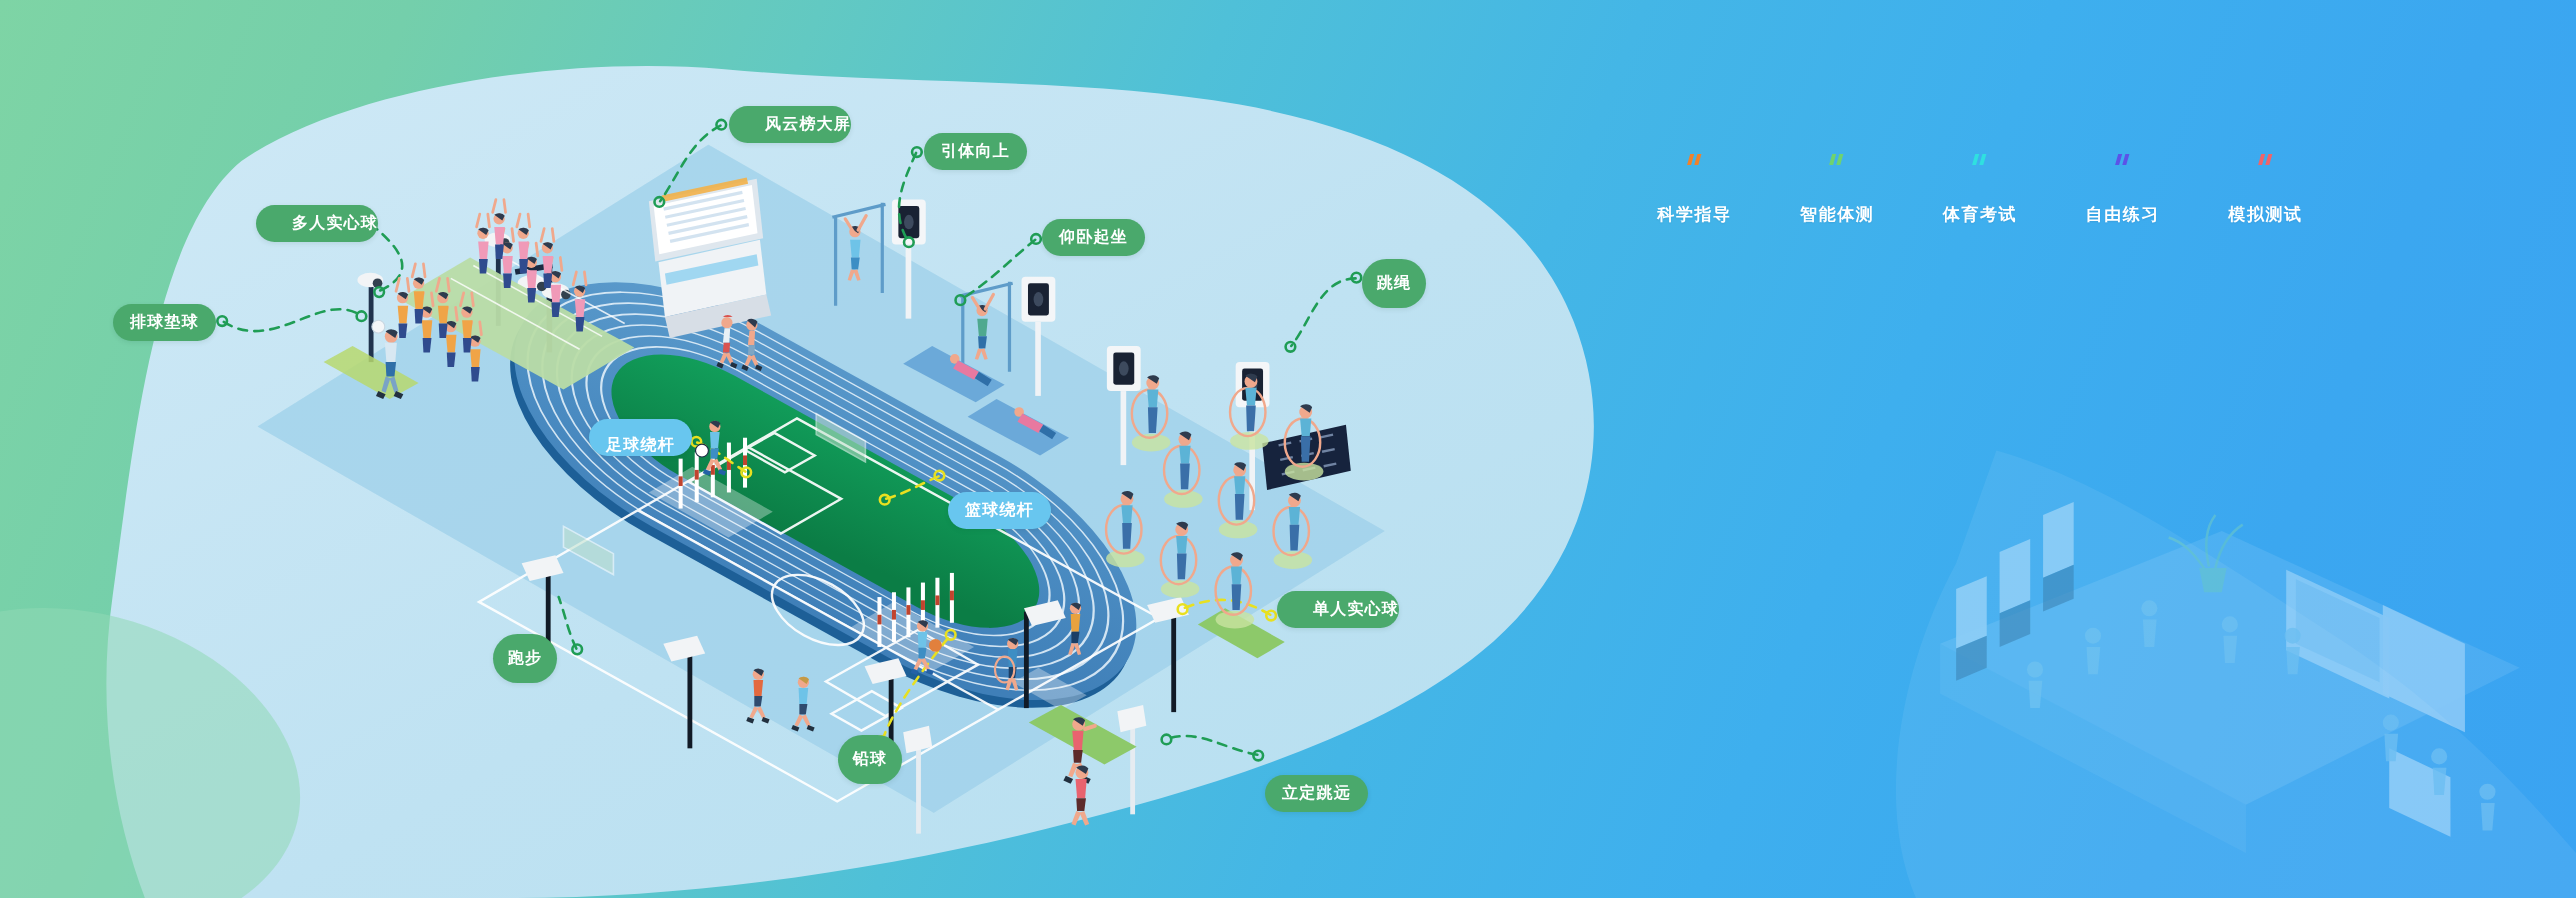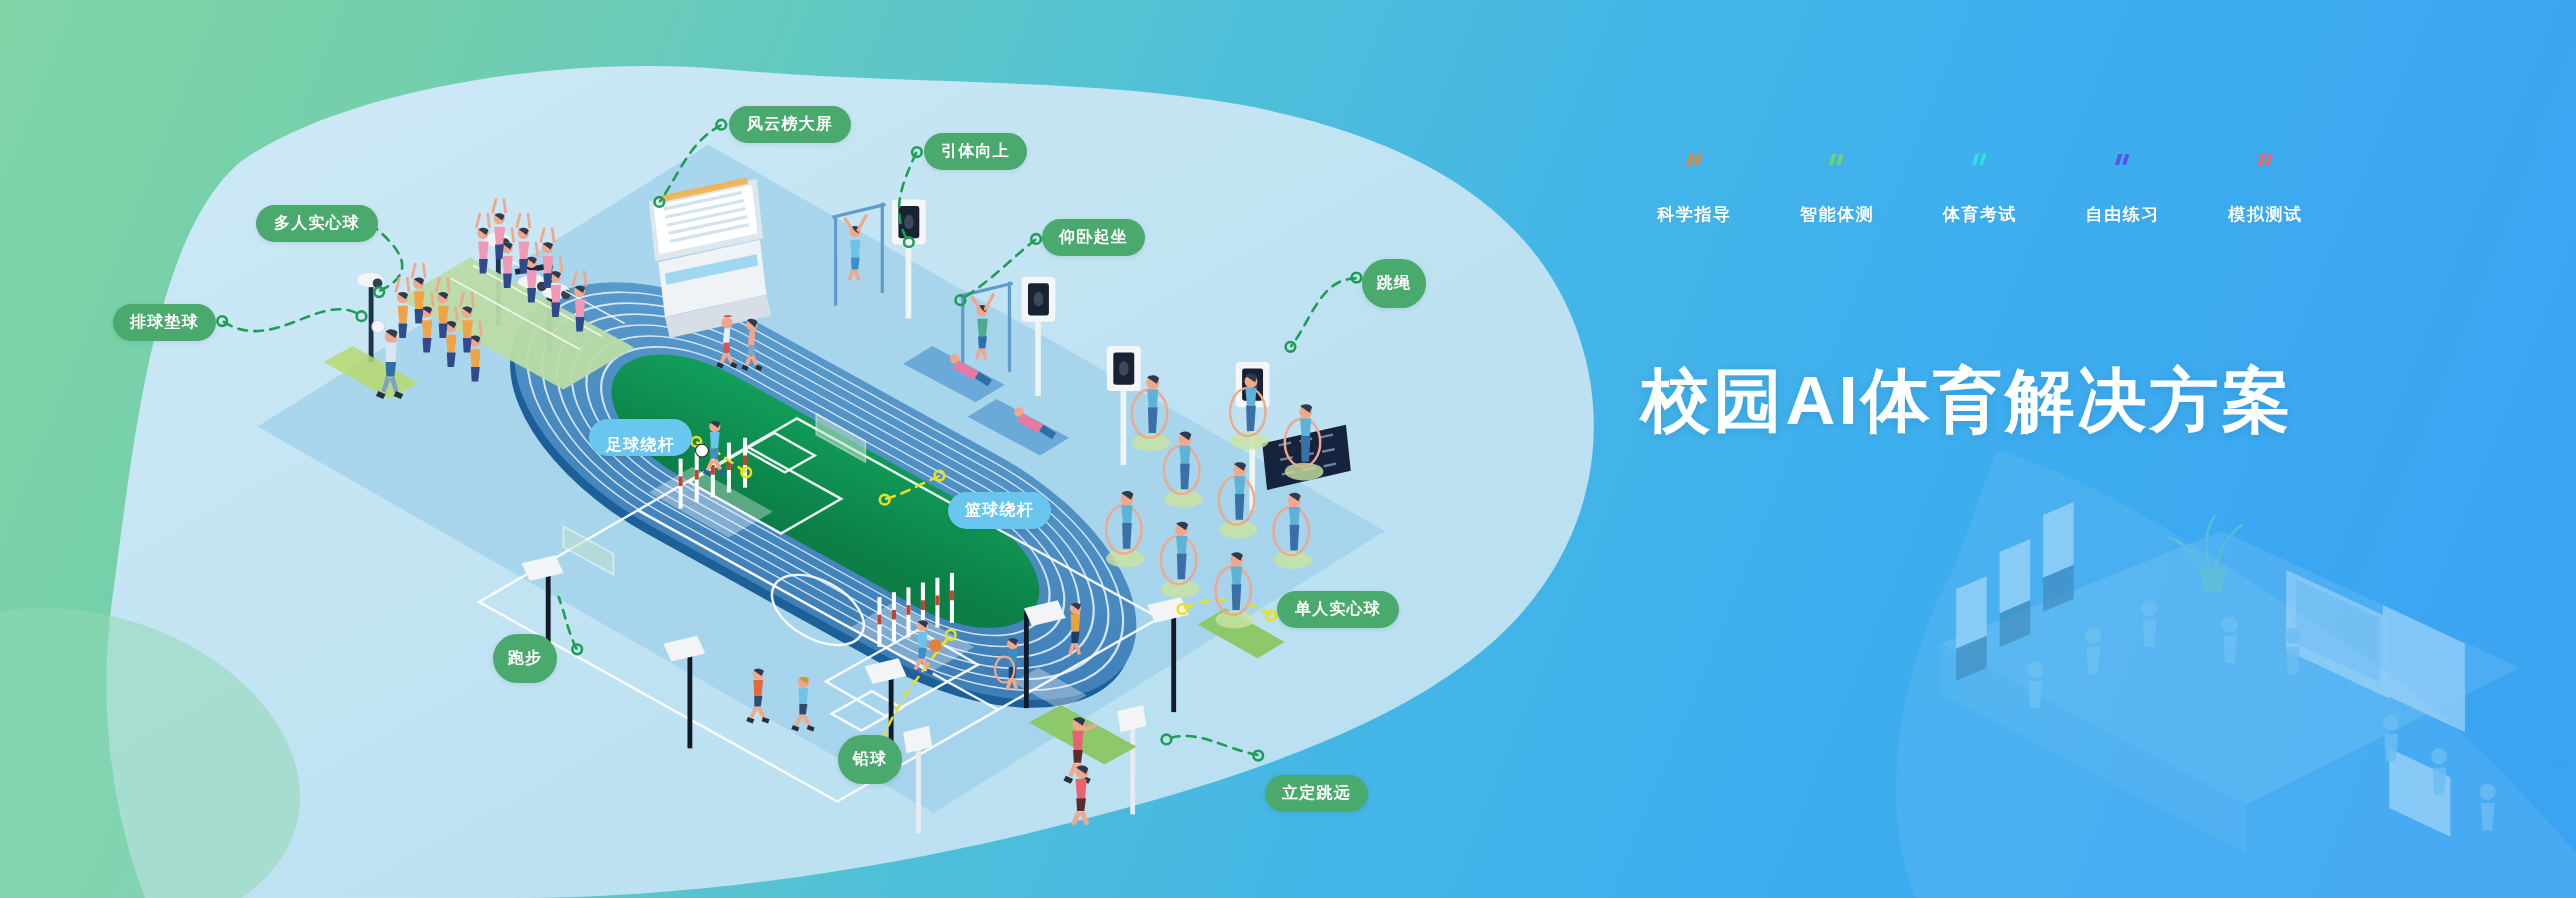--- a/index.html
+++ b/index.html
@@ -16,21 +16,21 @@
   
   .pill{
     position:absolute;display:flex;align-items:center;justify-content:center;
     border-radius:804px;color:#ffffff;white-space:nowrap;
     font-size:16px;font-weight:700;letter-spacing:1.2px;
     box-shadow:0 1.6px 4.8px rgba(0,60,40,.10);
   }
   .pill.green{background:#4aa96c;}
   .pill.blue{background:#68c6ef;}
   .pill.w4{width:103px;height:37px;}
-  .pill.w5{width:122px;height:37px;}
+  .pill.w5{width:122px;height:37px;justify-content:flex-end;}
   .pill.w2{width:64px;height:49px;}
 
   
   #features{position:absolute;left:1634px;top:153px;width:692px;height:56px;
     display:flex;justify-content:space-between;align-items:flex-start;}
   .feature{display:flex;flex-direction:column;align-items:center;width:121px;}
   .fmark{width:16px;height:11.3px;margin-bottom:7.2px;display:block;}
   .flabel{color:#ffffff;font-size:17px;font-weight:700;letter-spacing:1.6px;white-space:nowrap;
           text-shadow:0 0.8px 1.6px rgba(0,50,80,.10);margin-top:32px;}
 
@@ -800,17 +800,16 @@
       <div class="feature">
         <span class="fmark"><svg viewBox="0 0 20 14" width="16" height="11.3">
             <path d="M4,0 L9,0 L5,14 L0,14 Z" fill="#f0646a"></path>
             <path d="M13,0 L18,0 L14,14 L9,14 Z" fill="#f0646a"></path>
           </svg></span>
         <span class="flabel">模拟测试</span>
       </div>
     </div>
 
   <div id="headline">
-    <div id="title">校园AI体育解决方案</div>
   </div>
 
 </div>
 
 
 </body></html>

